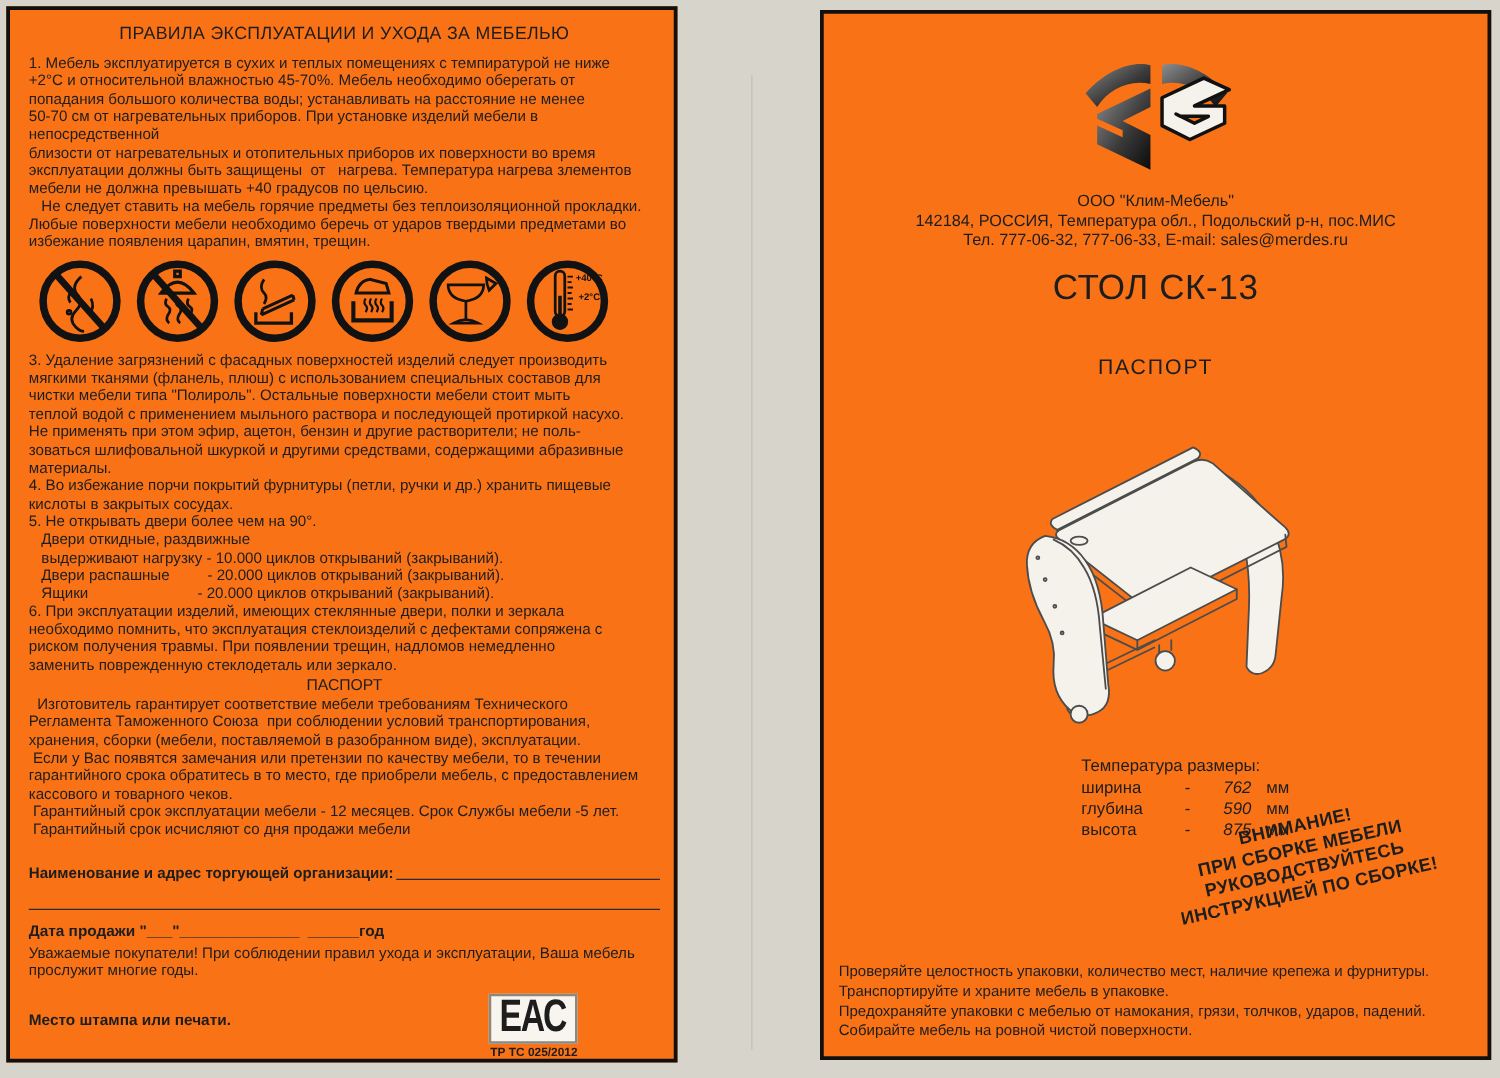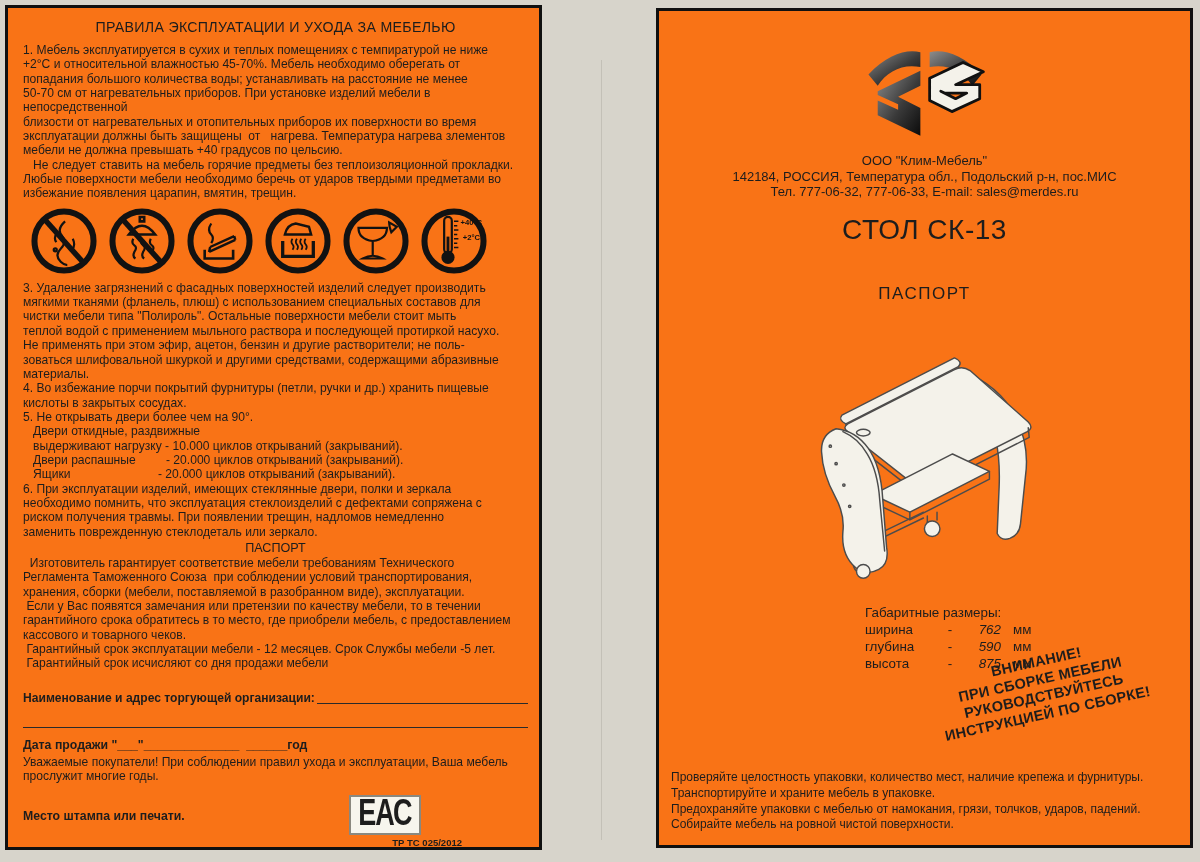--- a/index.html
+++ b/index.html
@@ -25,21 +25,21 @@
   .icons-row svg { width:70px; height:70px; display:block; }
   .warranty-title { text-align:center; font-size:12.6px; margin:2px 0 1px; }
   .org-row { display:flex; margin-top:20px; font-size:12.1px; }
   .org-row .lbl { font-weight:bold; white-space:nowrap; }
   .fill-line { flex:1; border-bottom:1.6px solid #2a2a2a; height:12px; margin-left:2px; }
   .ruled-line { border-bottom:1.6px solid #2a2a2a; margin:22px 0 10px; }
   .date-line { font-weight:bold; font-size:12.3px; white-space:pre-wrap; margin-top:6px; }
   .customer-note { font-weight:normal; font-size:12.1px; margin-top:3px; }
   .bottom-row { display:flex; justify-content:space-between; align-items:flex-start; margin-top:12px; }
   .stamp-label { font-weight:bold; font-size:12.3px; margin-top:14px; }
-  .eac-badge { margin-right:66px; text-align:left; }
+  .eac-badge { margin-right:66px; text-align:right; }
   .eac-box { border:2px solid #8a887f; background:#f7f5ed; padding:1px 7px 4px; display:inline-block; }
   .eac-mark { font-weight:bold; font-size:27px; letter-spacing:-1px; display:inline-block; transform:scaleY(1.35); transform-origin:center; }
   .eac-reg { font-size:9.5px; font-weight:bold; margin-top:2px; white-space:nowrap;margin-left:43px; }
 
   
   .rp-head { text-align:center; padding-top:32px; }
   .rp-logo { display:block; margin:0 auto; }
   .company-block { font-size:13px; line-height:15.5px; margin-top:8px; }
   .product-title { font-size:28px; margin-top:14px; letter-spacing:.5px; }
   .doc-type { font-size:17px; letter-spacing:1.5px; margin-top:38px; }
@@ -231,21 +231,21 @@
     <circle class="draw" cx="24" cy="128" r="1.2"></circle>
       <circle class="draw" cx="30" cy="146" r="1.2"></circle>
     <circle class="draw" cx="38" cy="168" r="1.2"></circle>
       <circle class="draw" cx="44" cy="190" r="1.2"></circle>
 
     <path class="draw" d="M48 252 q2 6 8 6"></path>
     <circle class="draw-fill" cx="58" cy="257" r="7"></circle>
   </svg>
 
   <div class="dims-block">
-    <div>Габаритные  размеры:</div>
+    <div>Температура  размеры:</div>
     <div class="dims-row">
       <span class="d-name">ширина</span>
       <span class="d-dash">-</span>
       <span class="d-val">762</span>
       <span class="d-unit">мм</span>
     </div>
     <div class="dims-row">
       <span class="d-name">глубина</span>
       <span class="d-dash">-</span>
       <span class="d-val">590</span>

